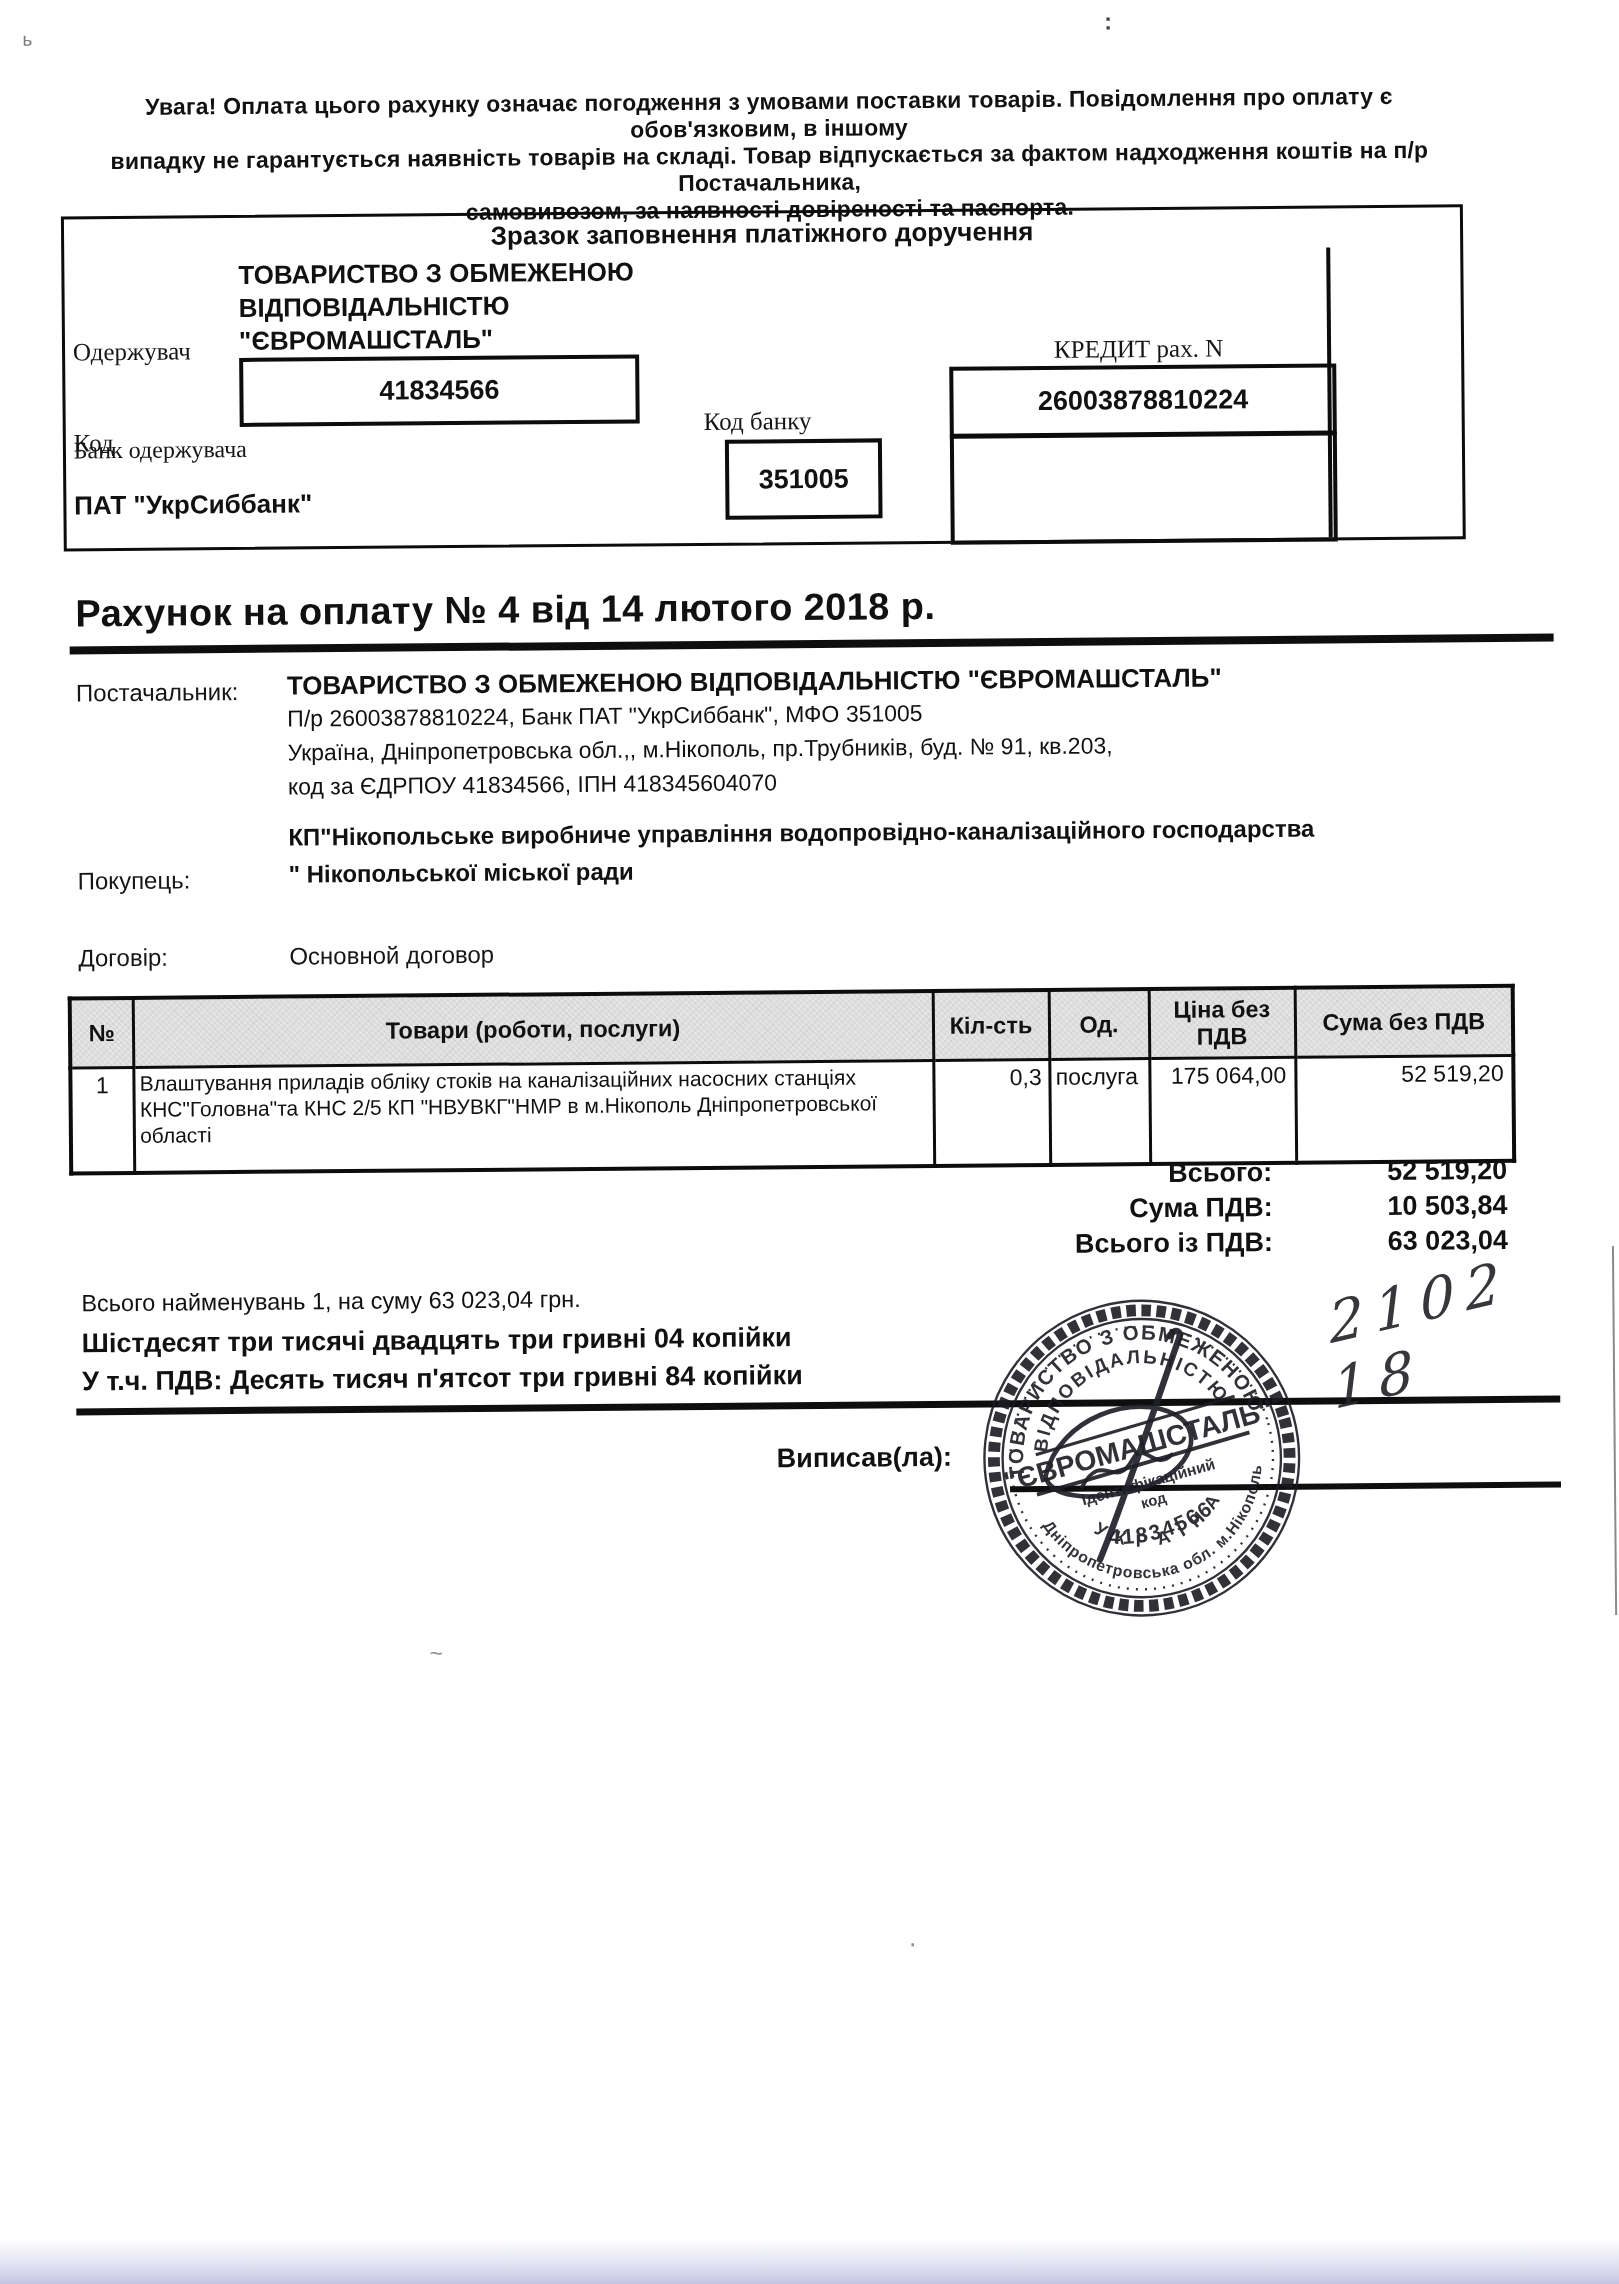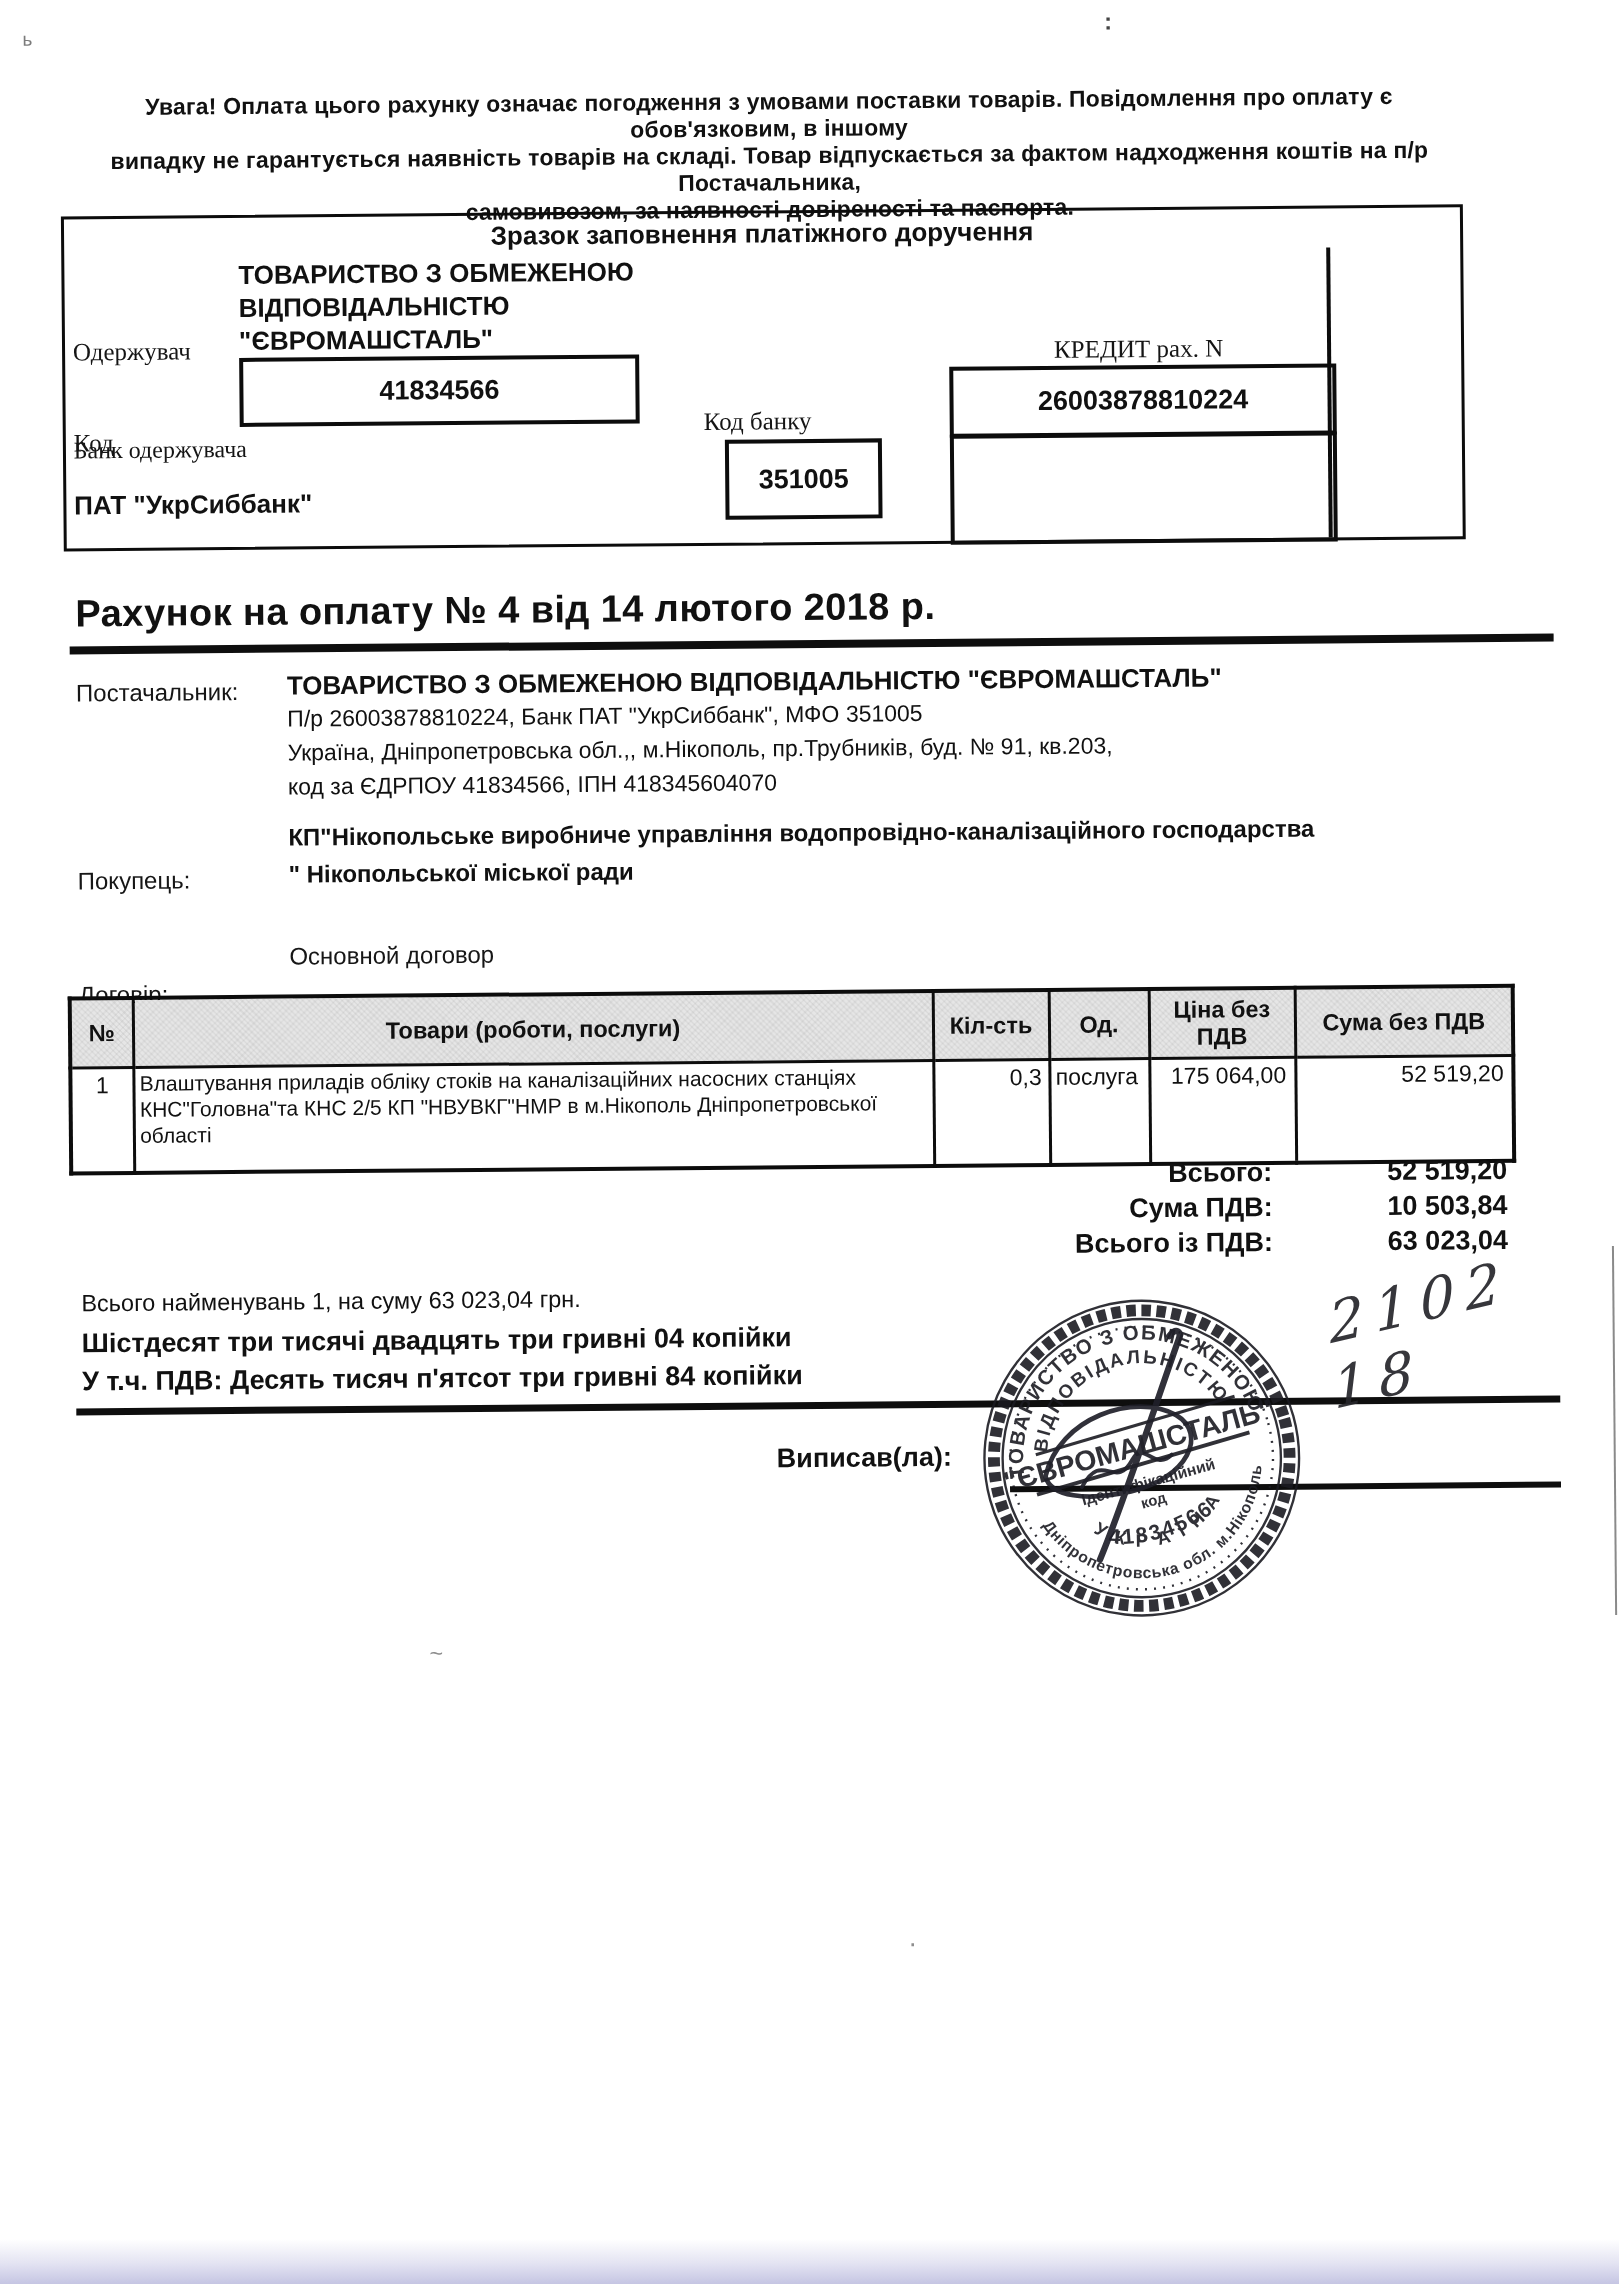--- a/index.html
+++ b/index.html
@@ -128,21 +128,21 @@
         <div>код за ЄДРПОУ 41834566, ІПН 418345604070</div>
       </div>
     </div>
 
     <div class="abs row-label" style="left:78px;top:841px;margin-top:20px;">Покупець:</div>
     <div class="abs buyer-lines" style="left:289px;top:814px;">
       <div>КП"Нікопольське виробниче управління водопровідно-каналізаційного господарства</div>
       <div>" Нікопольської міської ради</div>
     </div>
 
-    <div class="abs row-label" style="left:78px;top:938px;margin-top:37px;">Договір:</div>
+    <div class="abs row-label" style="left:78px;top:938px;">Договір:</div>
     <div class="abs row-label" style="left:289px;top:938px;">Основной договор</div>
 
     <table class="items">
       <colgroup>
         <col style="width:63px">
           <col style="width:800px">
           <col style="width:116px">
         <col style="width:100px">
           <col style="width:146px">
           <col style="width:218px">

